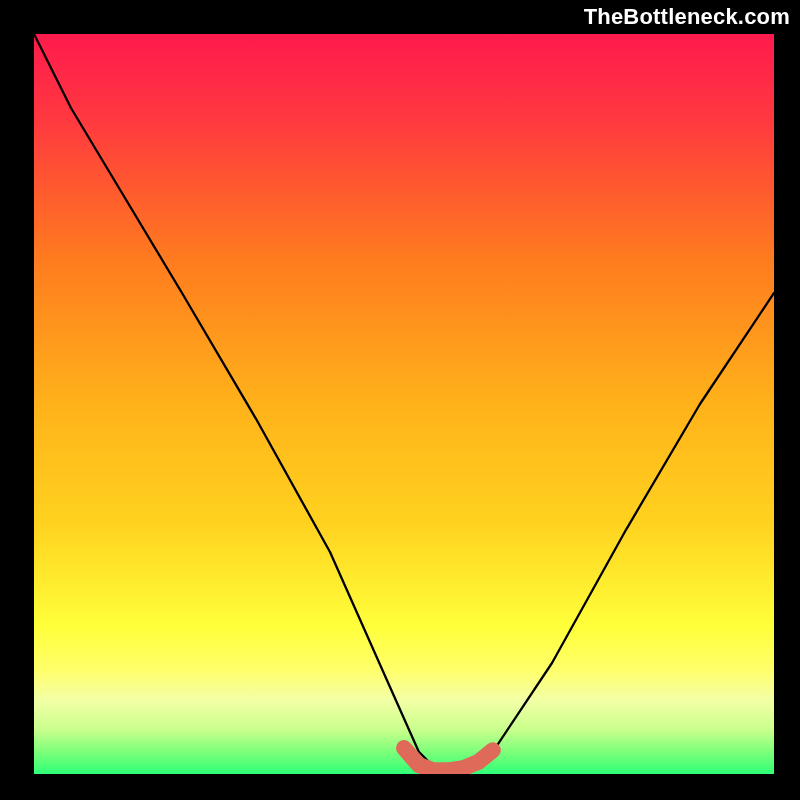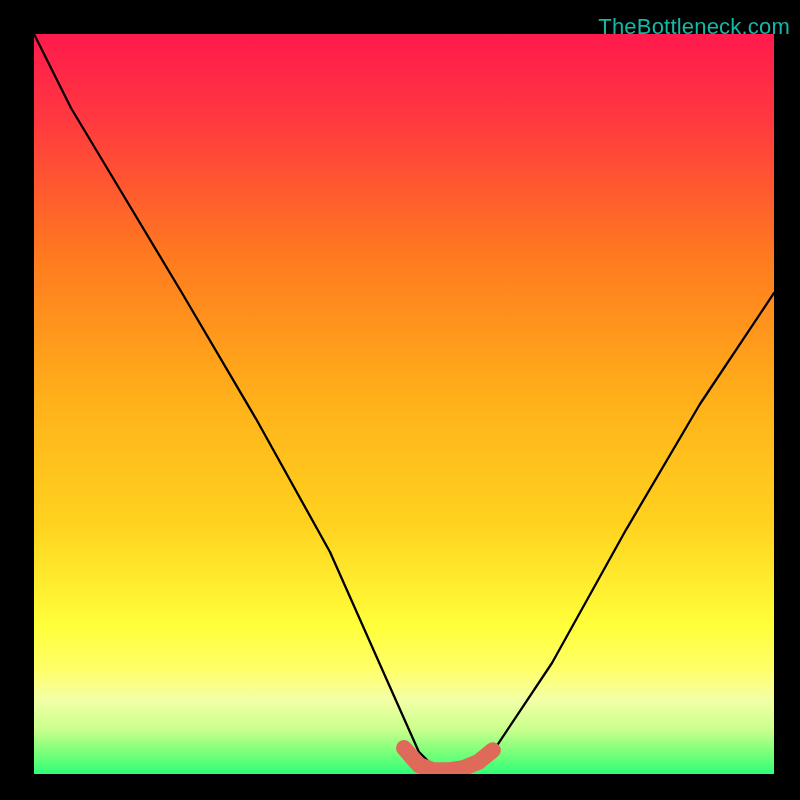--- a/index.html
+++ b/index.html
@@ -12,26 +12,26 @@
     font-family: Arial, Helvetica, sans-serif;
   }
   .stage {
     position: relative;
     width: 800px;
     height: 800px;
     background: #000;
   }
   .watermark {
     position: absolute;
-    top: 14px;
+    top: 4px;
     right: 10px;
-    color: #14b8a6;
+    color: #ffffff;
     font-size: 22px;
     letter-spacing: 0.2px;
-    font-weight: 400;
+    font-weight: 700;
     z-index: 5;
   }
   .plot-area {
     position: absolute;
     left: 34px;
     top: 34px;
     width: 740px;
     height: 740px;
     overflow: hidden;
   }

